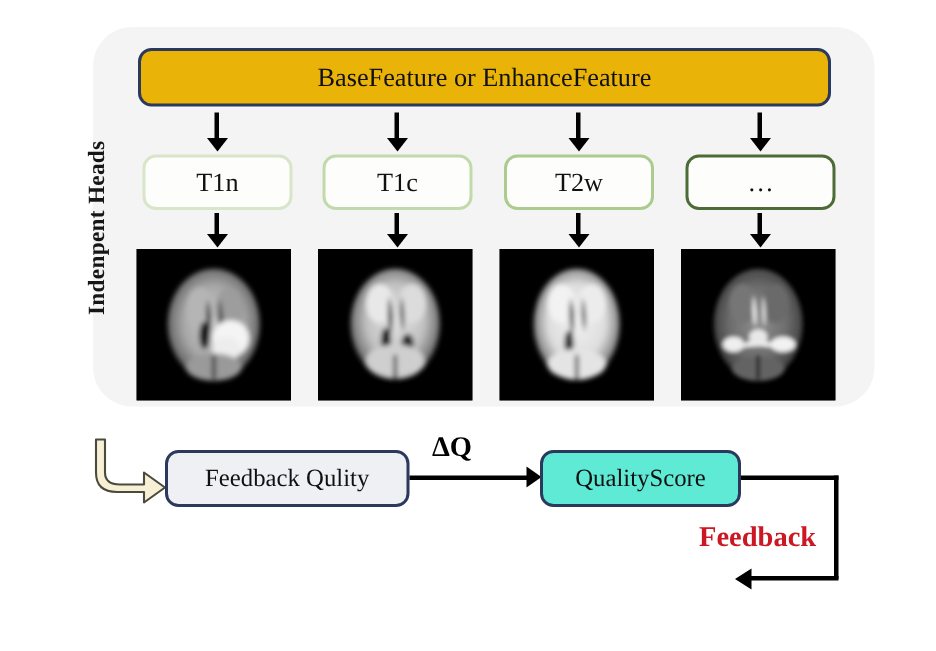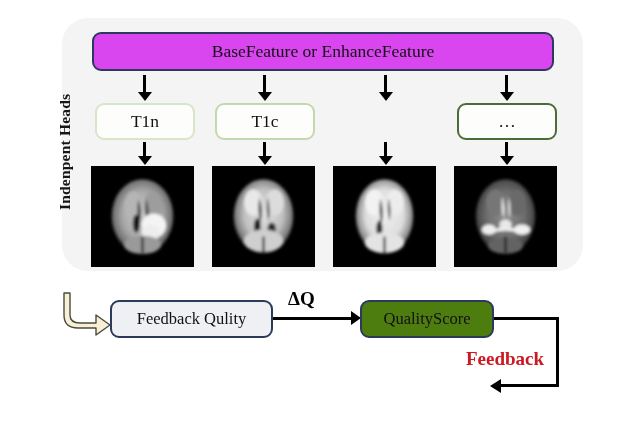--- a/index.html
+++ b/index.html
@@ -206,21 +206,21 @@
 </style>
 </head>
 <body>
 
 <div id="canvas" style="background: rgb(255, 255, 255);">
 
   <div class="heads-panel" style="background: rgb(244, 244, 244);"></div>
 
   <div class="vlabel">Indenpent Heads</div>
 
-  <div class="header-box" id="header-box" style="border-color: rgb(43, 58, 92); background: #d946ef;">
+  <div class="header-box" id="header-box" style="border-color: rgb(43, 58, 92); background: #eab308;">
     <span>BaseFeature or EnhanceFeature</span>
   </div>
 
   <div class="varrow" style="left:138px; top:75px; height:26px;">
     <div class="shaft" style="height:18px;"></div>
       <div class="head" style="top:17px;"></div>
   </div>
   <div class="varrow" style="left:258px; top:75px; height:26px;">
     <div class="shaft" style="height:18px;"></div>
       <div class="head" style="top:17px;"></div>
@@ -232,20 +232,23 @@
   <div class="varrow" style="left:500px; top:75px; height:26px;">
     <div class="shaft" style="height:18px;"></div>
       <div class="head" style="top:17px;"></div>
   </div>
 
   <div class="head-box" id="head-0" style="left: 95px; border-color: rgb(215, 229, 201);">
     <span>T1n</span>
   </div>
   <div class="head-box" id="head-1" style="left: 215px; border-color: rgb(194, 217, 172);">
     <span>T1c</span>
+  </div>
+  <div class="head-box" id="head-2" style="left: 336px; border-color: rgb(171, 203, 143);">
+    <span>T2w</span>
   </div>
   <div class="head-box" id="head-3" style="left: 457px; border-color: rgb(77, 107, 54);">
     <span>…</span>
   </div>
 
   <div class="varrow" style="left:138px; top:142px; height:24px;">
     <div class="shaft" style="height:15px;"></div>
       <div class="head" style="top:14px;"></div>
   </div>
   <div class="varrow" style="left:258px; top:142px; height:24px;">
@@ -382,21 +385,21 @@
   </div>
 
   <div class="flow-box" id="box-synthesis" style="border-color: rgb(43, 58, 92); background: rgb(238, 240, 243);">
     <span>Feedback Qulity</span>
   </div>
 
   <div class="dq-label">ΔQ</div>
   <div class="harrow-shaft"></div>
   <div class="harrow-head"></div>
 
-  <div class="flow-box" id="box-quality" style="border-color: rgb(43, 58, 92); background: #4d7c0f;">
+  <div class="flow-box" id="box-quality" style="border-color: rgb(43, 58, 92); background: #5eead4;">
     <span>QualityScore</span>
   </div>
 
   <div class="fb-seg" id="fb-top"></div>
   <div class="fb-seg" id="fb-right"></div>
   <div class="fb-seg" id="fb-bot"></div>
   <div id="fb-head"></div>
 
   <div class="feedback-label" style="color: rgb(204, 24, 34);">Feedback</div>
 

